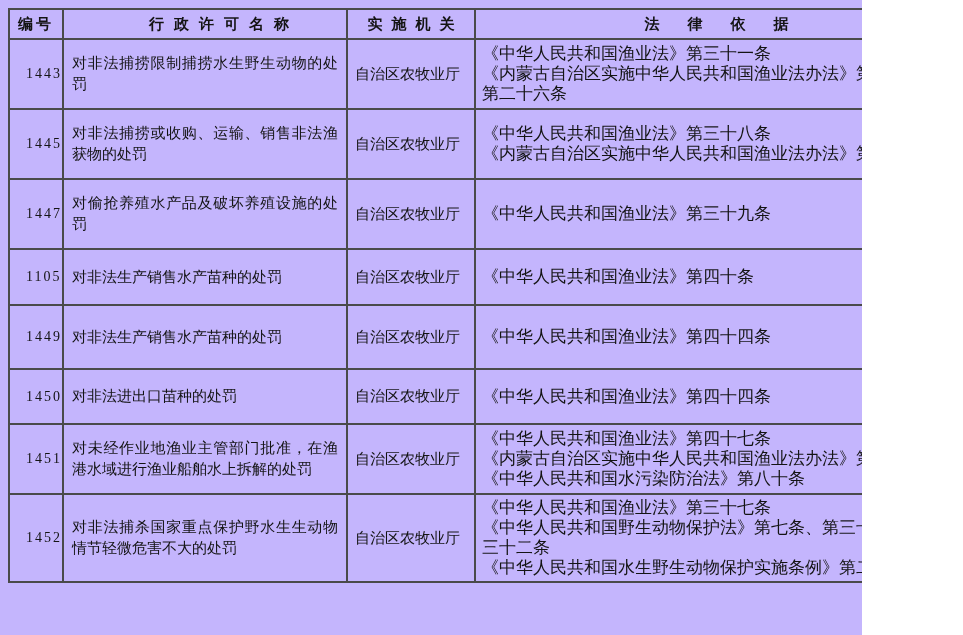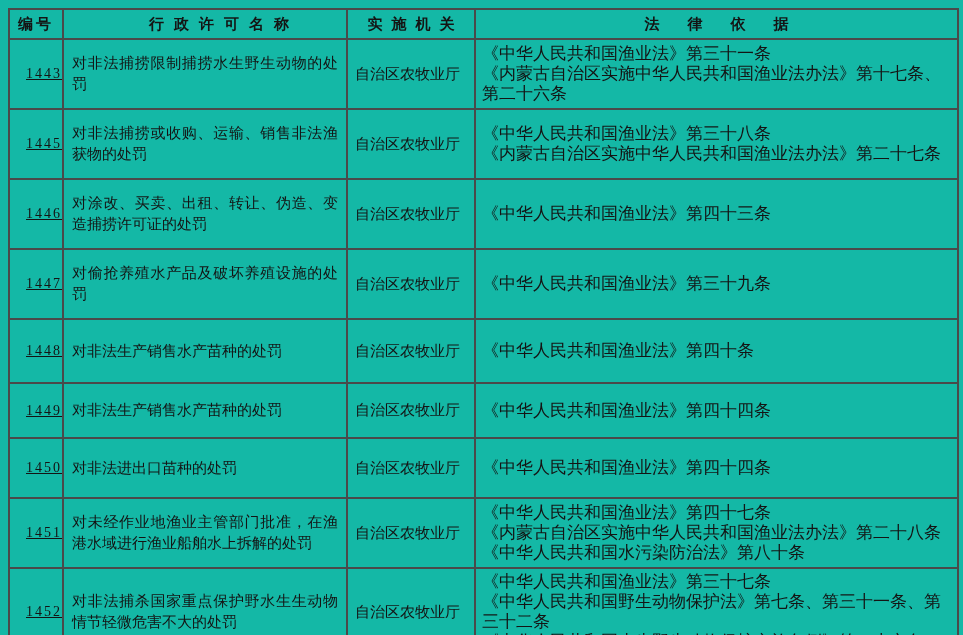--- a/index.html
+++ b/index.html
@@ -2,23 +2,23 @@
 <html><head>
 <meta charset="utf-8">
 <style>
   html, body {
     margin: 0;
     padding: 0;
     background: #ffffff;
   }
   .page {
     position: relative;
-    width: 963px;
+    width: 862px;
     height: 635px;
-    background: #14b8a6;
+    background: #c4b5fd;
     font-family: "Liberation Serif", "DejaVu Serif", serif;
     color: #141414;
     overflow: hidden;
   }
   table.permits {
     position: absolute;
     left: 8px;
     top: 8px;
     width: 949px;
     border-collapse: collapse;
@@ -59,21 +59,20 @@
   tbody tr:nth-child(7)  { height: 60px; }
   tbody tr:nth-child(8)  { height: 56px; }
   tbody tr:nth-child(9)  { height: 62px; }
   tbody tr:nth-child(10) { height: 55px; }
 
   td.c-id {
     text-align: center;
     font-size: 14px;
     letter-spacing: 2px;
     padding: 16px;
-    text-decoration: underline;
   }
   td.c-name {
     font-size: 15px;
     line-height: 21px;
     padding: 13px 8px;
     text-align: justify;
     text-align-last: left;
   }
   td.c-agency {
     font-size: 15px;
@@ -116,33 +115,27 @@
 《内蒙古自治区实施中华人民共和国渔业法办法》第十七条、第二十六条</td>
       </tr>
       <tr>
         <td class="c-id">1445</td>
         <td class="c-name">对非法捕捞或收购、运输、销售非法渔获物的处罚</td>
         <td class="c-agency">自治区农牧业厅</td>
         <td class="c-legal">《中华人民共和国渔业法》第三十八条
 《内蒙古自治区实施中华人民共和国渔业法办法》第二十七条</td>
       </tr>
       <tr>
-        <td class="c-id">1446</td>
-        <td class="c-name">对涂改、买卖、出租、转让、伪造、变造捕捞许可证的处罚</td>
-        <td class="c-agency">自治区农牧业厅</td>
-        <td class="c-legal">《中华人民共和国渔业法》第四十三条</td>
-      </tr>
-      <tr>
         <td class="c-id">1447</td>
         <td class="c-name">对偷抢养殖水产品及破坏养殖设施的处罚</td>
         <td class="c-agency">自治区农牧业厅</td>
         <td class="c-legal">《中华人民共和国渔业法》第三十九条</td>
       </tr>
       <tr>
-        <td class="c-id">1448</td>
+        <td class="c-id">1105</td>
         <td class="c-name">对非法生产销售水产苗种的处罚</td>
         <td class="c-agency">自治区农牧业厅</td>
         <td class="c-legal">《中华人民共和国渔业法》第四十条</td>
       </tr>
       <tr>
         <td class="c-id">1449</td>
         <td class="c-name">对非法生产销售水产苗种的处罚</td>
         <td class="c-agency">自治区农牧业厅</td>
         <td class="c-legal">《中华人民共和国渔业法》第四十四条</td>
       </tr>

